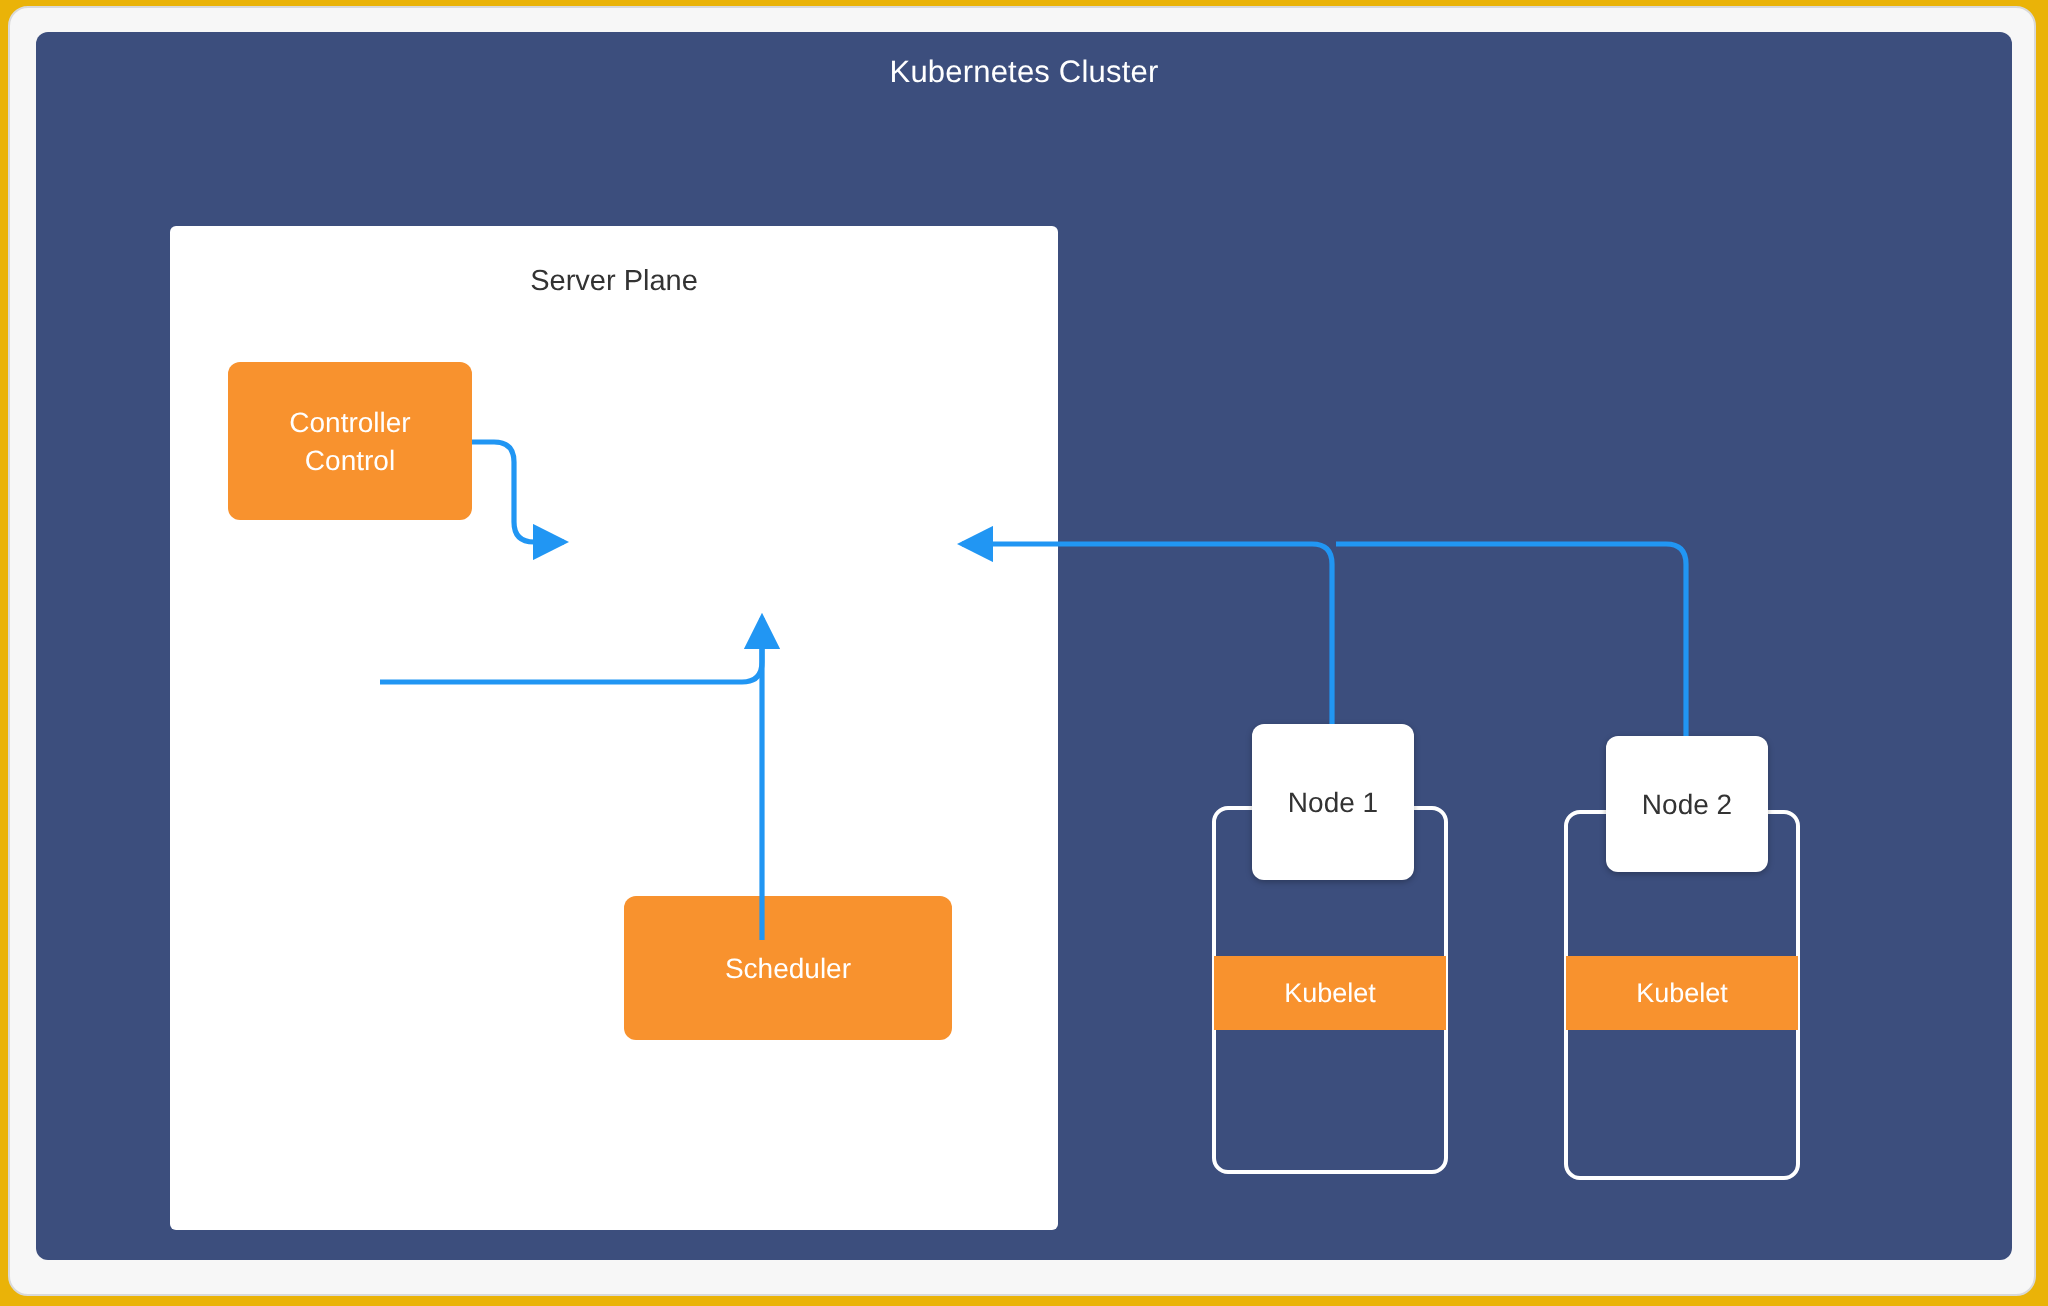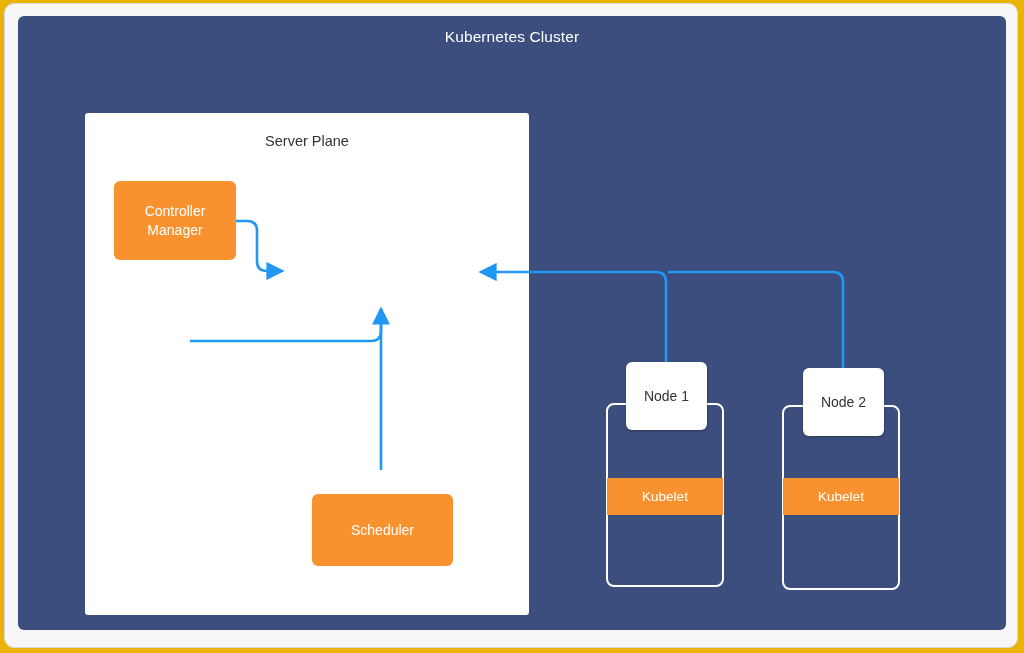--- a/index.html
+++ b/index.html
@@ -110,22 +110,22 @@
 
   #etcd-box {
     left: 105px;
     top: 312px;
     width: 85px;
     height: 59px;
   }
 
   #scheduler-box {
     left: 312px;
-    top: 494px;
-    width: 141px;
+    top: 448px;
+    width: 164px;
     height: 72px;
   }
 
   
   .node-container {
     position: absolute;
     border: 2px solid #ffffff;
     border-radius: 8px;
     background: transparent;
     box-sizing: border-box;
@@ -156,21 +156,21 @@
     justify-content: center;
     font-size: 14px;
     box-shadow: 0 1px 3px rgba(0,0,0,0.28);
     box-sizing: border-box;
   }
 
   #node-1-label-card {
     left: 626px;
     top: 362px;
     width: 81px;
-    height: 68px;
+    height: 78px;
     justify-content: center;
   }
 
   #node-2-label-card {
     left: 803px;
     top: 368px;
     width: 81px;
     height: 68px;
   }
 
@@ -221,21 +221,21 @@
     <div id="cluster-title">Kubernetes Cluster</div>
   </div>
 
   <div id="control-plane-panel">
     <div id="control-plane-title">Server Plane</div>
   </div>
 
   <div class="orange-box" id="controller-manager-box">
     <div>
       <span>Controller</span><br>
-      <span>Manager</span>
+      <span>Control</span>
     </div>
   </div>
 
 
 
   <div class="orange-box" id="scheduler-box">
     <span>Scheduler</span>
   </div>
 
   <div class="node-container" id="node-1-container"></div>

